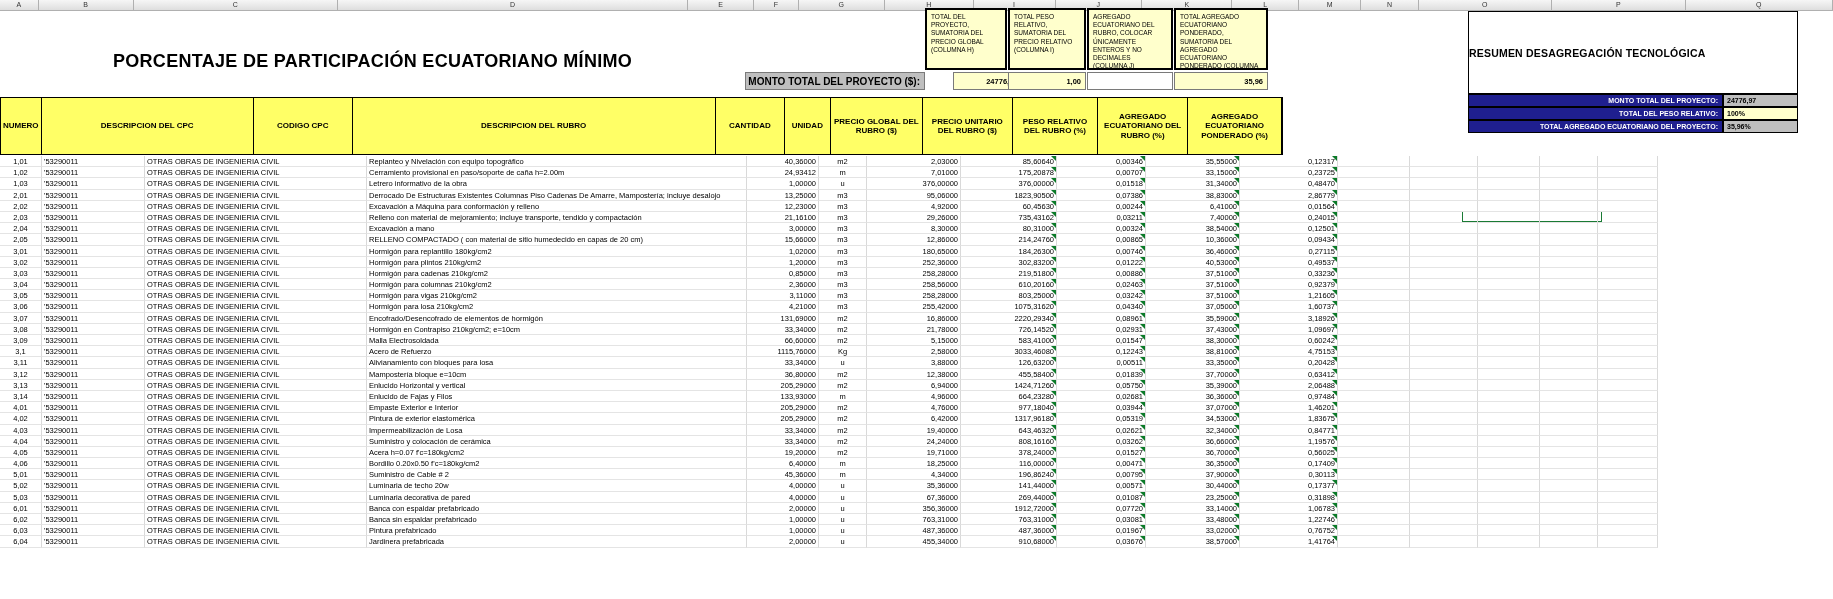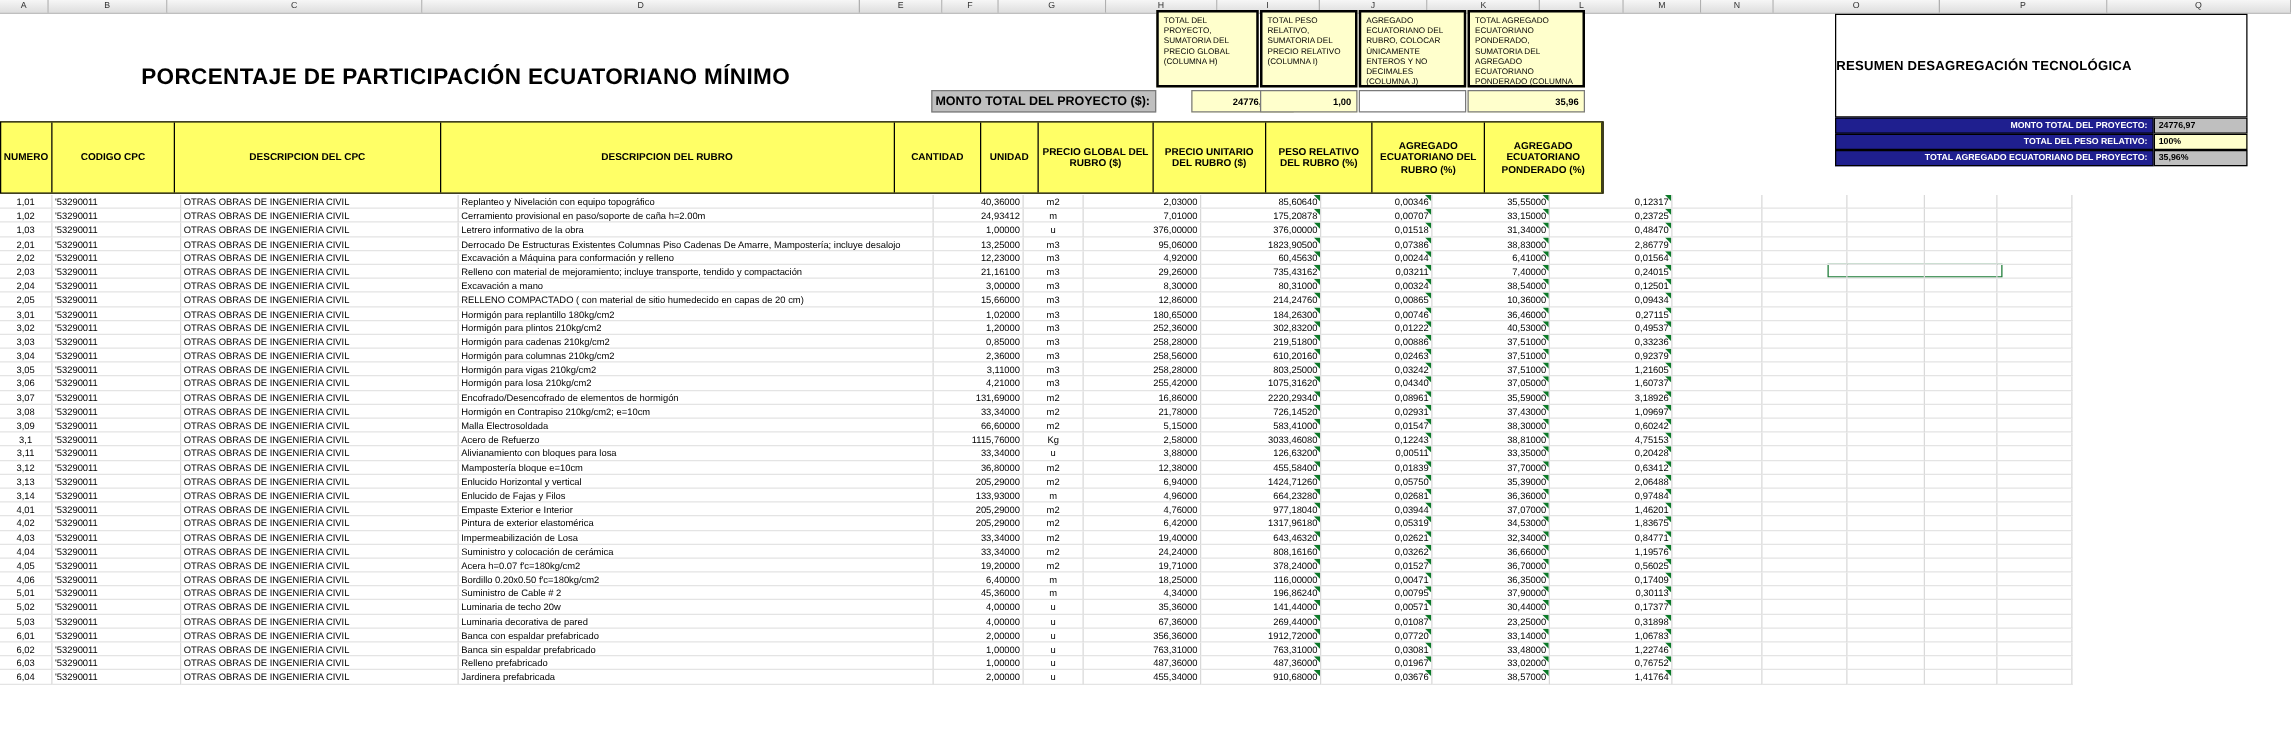--- a/index.html
+++ b/index.html
@@ -231,22 +231,22 @@
   <div class="note" style="left:1174px; top:8px; width:94px; height:62px;">TOTAL AGREGADO ECUATORIANO PONDERADO, SUMATORIA DEL AGREGADO ECUATORIANO PONDERADO (COLUMNA K)</div>
 
   <div class="monto-label">MONTO TOTAL DEL PROYECTO ($):</div>
   <div class="monto-val" style="left:925px; width:82px;margin-left:28px;">24776,97000</div>
   <div class="monto-val" style="left:1008px; width:78px;">1,00</div>
   <div class="monto-val" style="left:1087px; width:86px; background:#fff;"></div>
   <div class="monto-val" style="left:1174px; width:94px;">35,96</div>
 
   <div class="thead">
     <div class="th c-num">NUMERO</div>
+    <div class="th c-desccpc">DESCRIPCION DEL CPC</div>
     <div class="th c-cpc">CODIGO CPC</div>
-    <div class="th c-desccpc">DESCRIPCION DEL CPC</div>
     <div class="th c-descrubro">DESCRIPCION DEL RUBRO</div>
     <div class="th c-cant">CANTIDAD</div>
     <div class="th c-unid">UNIDAD</div>
     <div class="th c-pg">PRECIO GLOBAL DEL RUBRO ($)</div>
     <div class="th c-pu">PRECIO UNITARIO DEL RUBRO ($)</div>
     <div class="th c-peso">PESO RELATIVO DEL RUBRO (%)</div>
     <div class="th c-agr">AGREGADO ECUATORIANO DEL RUBRO (%)</div>
     <div class="th c-agrp">AGREGADO ECUATORIANO PONDERADO (%)</div>
   </div>
 
@@ -860,21 +860,21 @@
         <div class="cell c-tail"></div>
         <div class="cell c-tail2"></div>
         <div class="cell c-tail3"></div>
         <div class="cell c-tail4"></div>
         <div class="cell c-tail5"></div>
       </div>
       <div class="row">
         <div class="cell c-num">6,03</div>
         <div class="cell c-cpc">'53290011</div>
         <div class="cell c-desccpc">OTRAS OBRAS DE INGENIERIA CIVIL</div>
-        <div class="cell c-descrubro">Relleno prefabricado</div>
+        <div class="cell c-descrubro">Pintura prefabricado</div>
         <div class="cell c-cant">1,00000</div>
         <div class="cell c-unid">u</div>
         <div class="cell c-pu">487,36000</div>
         <div class="cell c-pg marked">487,36000</div>
         <div class="cell c-peso marked">0,01967</div>
         <div class="cell c-agr marked">33,02000</div>
         <div class="cell c-agrp marked">0,76752</div>
         <div class="cell c-tail"></div>
         <div class="cell c-tail2"></div>
         <div class="cell c-tail3"></div>

